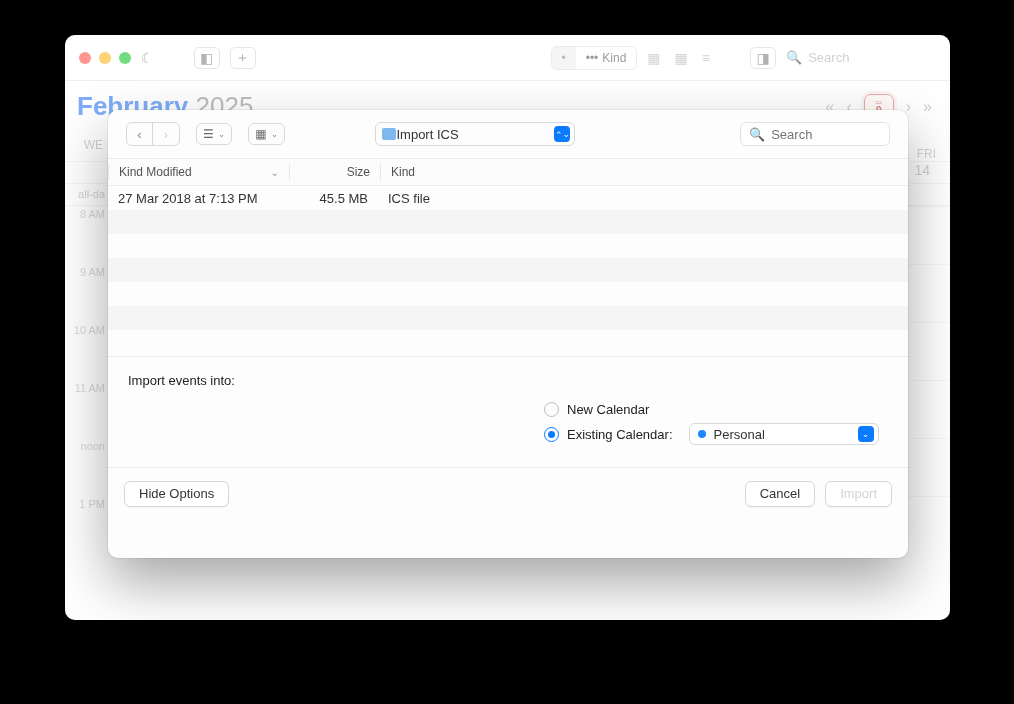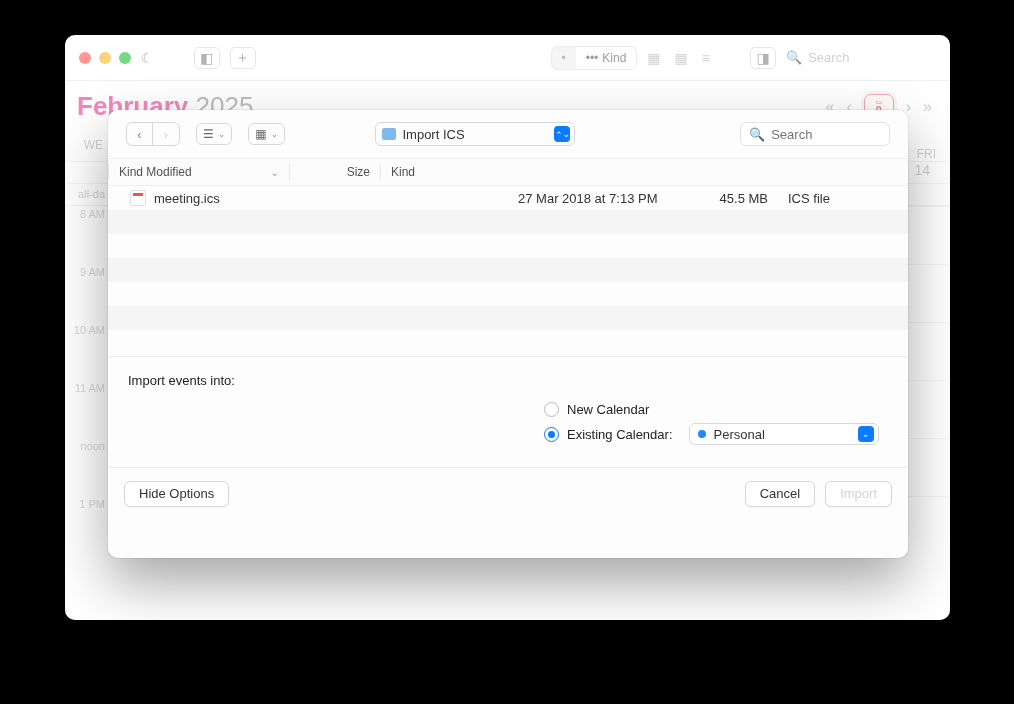--- a/index.html
+++ b/index.html
@@ -20,21 +20,21 @@
   .tb-icon.bare{border:none;width:auto;}
   .tb-gap { flex:0 0 20px; }
   .seg { display:flex; align-items:center; background:#f0f0f0; border:1px solid #e0e0e0; border-radius:6px; height:24px; overflow:hidden; }
   .seg .segbtn { padding:0 10px; height:100%; display:flex; align-items:center; font-size:12px; color:#9a9a9a; }
   .seg .segbtn.sel { background:#fff; color:#666; }
   .grid-icons { display:flex; gap:14px; color:#bdbdbd; font-size:14px; }
   .tb-spacer { flex:1; }
   .tb-search { display:flex; align-items:center; gap:6px; color:#b7b7b7; font-size:13px; width:150px; }
   .cal-hdr { display:flex; align-items:center; justify-content:space-between; padding: 10px 18px 6px 12px; }
   .cal-title { font-size:26px; color:#9a9a9a; }
-  .cal-title b { color:#ec4899; font-weight:600; }
+  .cal-title b { color:#3b82f6; font-weight:600; }
   .cal-nav { display:flex; align-items:center; gap:12px; color:#b7b7b7; font-size:16px; }
   .today-chip { width:30px; height:26px; border:1px solid #e07c7c; border-radius:7px; background:#fff7f5; display:flex; flex-direction:column; align-items:center; justify-content:center; font-size:11px; color:#cc4c4c; line-height:1; box-shadow:0 0 0 3px rgba(224,124,124,.12); }
   .today-chip .d { font-weight:600; }
   .wk-row { display:flex; height:34px; border-bottom:1px solid #eee; color:#bbb; font-size:12px; }
   .wk-row .gut { width:44px; display:flex; align-items:center; justify-content:flex-end; padding-right:6px;}
   .wk-row .daycell { flex:1; display:flex; align-items:center; justify-content:flex-end; padding-right:8px; border-left:1px solid #f1f1f1;}
   .allday { height:22px; display:flex; color:#bbb; font-size:11px; border-bottom:1px solid #eee;}
   .allday .gut{width:44px; text-align:right; padding:4px 4px 0 0;}
   .timegrid { position:relative; }
   .hourrow { height:58px; display:flex; color:#c4c4c4; font-size:11px;}
@@ -48,21 +48,21 @@
     background:#fdfdfd; border-radius:10px; box-shadow:0 25px 55px rgba(0,0,0,.35),0 0 0 1px rgba(0,0,0,.05);
     display:flex; flex-direction:column; overflow:hidden;
   }
   .m-top { height:48px; display:flex; align-items:center; padding:0 18px; gap:16px; }
   .navbtns { display:flex; border:1px solid #d8d8d8; border-radius:6px; overflow:hidden; }
   .navbtns div { width:26px; height:22px; display:flex; align-items:center; justify-content:center; color:#888; font-size:13px;}
   .navbtns div:first-child{border-right:1px solid #d8d8d8;}
   .disabled{color:#d3d3d3 !important;}
   .viewbtn{ border:1px solid #d8d8d8; border-radius:6px; height:22px; padding:0 6px; display:flex; align-items:center; gap:4px; color:#6a6a6a; font-size:12px;}
   .chev{font-size:9px;color:#888;}
-  .path-pop { margin-left:auto; margin-right:auto; display:flex; align-items:center; gap:6px; border:1px solid #d8d8d8; border-radius:6px; height:24px; padding:0 4px 0 6px; min-width:200px; }
+  .path-pop { margin-left:auto; margin-right:auto; display:flex; align-items:center; border:1px solid #d8d8d8; border-radius:6px; height:24px; padding:0 4px 0 6px; min-width:200px; }
   .path-pop .fld { width:14px; height:12px; background:#7fb8ee; border-radius:2px; display:inline-block;}
   .path-pop .txt { font-size:13px; color:#333; flex:1;}
   .path-pop .cap { width:16px; height:16px; background:#0a7bff; border-radius:4px; display:flex; align-items:center; justify-content:center; color:#fff; font-size:9px; line-height:1;}
   .path-pop .cap::before{content:"⌃";display:block;margin-bottom:-2px;}
   .msearch{ margin-left:auto; display:flex; align-items:center; gap:6px; border:1px solid #e3e3e3; border-radius:6px; height:24px; padding:0 8px; width:150px; color:#9a9a9a; font-size:13px; background:#fff;}
   .msearch input{border:none;outline:none;font-size:13px;width:100%;color:#333;background:transparent;}
 
   .cols { height:28px; display:flex; align-items:center; border-top:1px solid #ececec; border-bottom:1px solid #ececec; font-size:12px; color:#525252; background:#fcfcfc;}
   .cols .c{padding:0 10px; display:flex; align-items:center; height:100%;}
   .cols .c.name{width:400px; padding-left:46px;}
@@ -234,24 +234,20 @@
         <span>Size</span>
       </div>
     <div class="sep"></div>
     <div class="c kd">
         <span>Kind</span>
       </div>
   </div>
 
   <div class="filelist">
     <div class="row">
-      <div class="c name">
-          <span class="ics-ico"></span>
-          <span>meeting.ics</span>
-        </div>
       <div class="c dm">27 Mar 2018 at 7:13 PM</div>
       <div class="c sz">45.5 MB</div>
       <div class="c kd">ICS file</div>
     </div>
     <div class="row alt"></div>
     <div class="row"></div>
     <div class="row alt"></div>
     <div class="row"></div>
     <div class="row alt"></div>
     <div class="row"></div>

